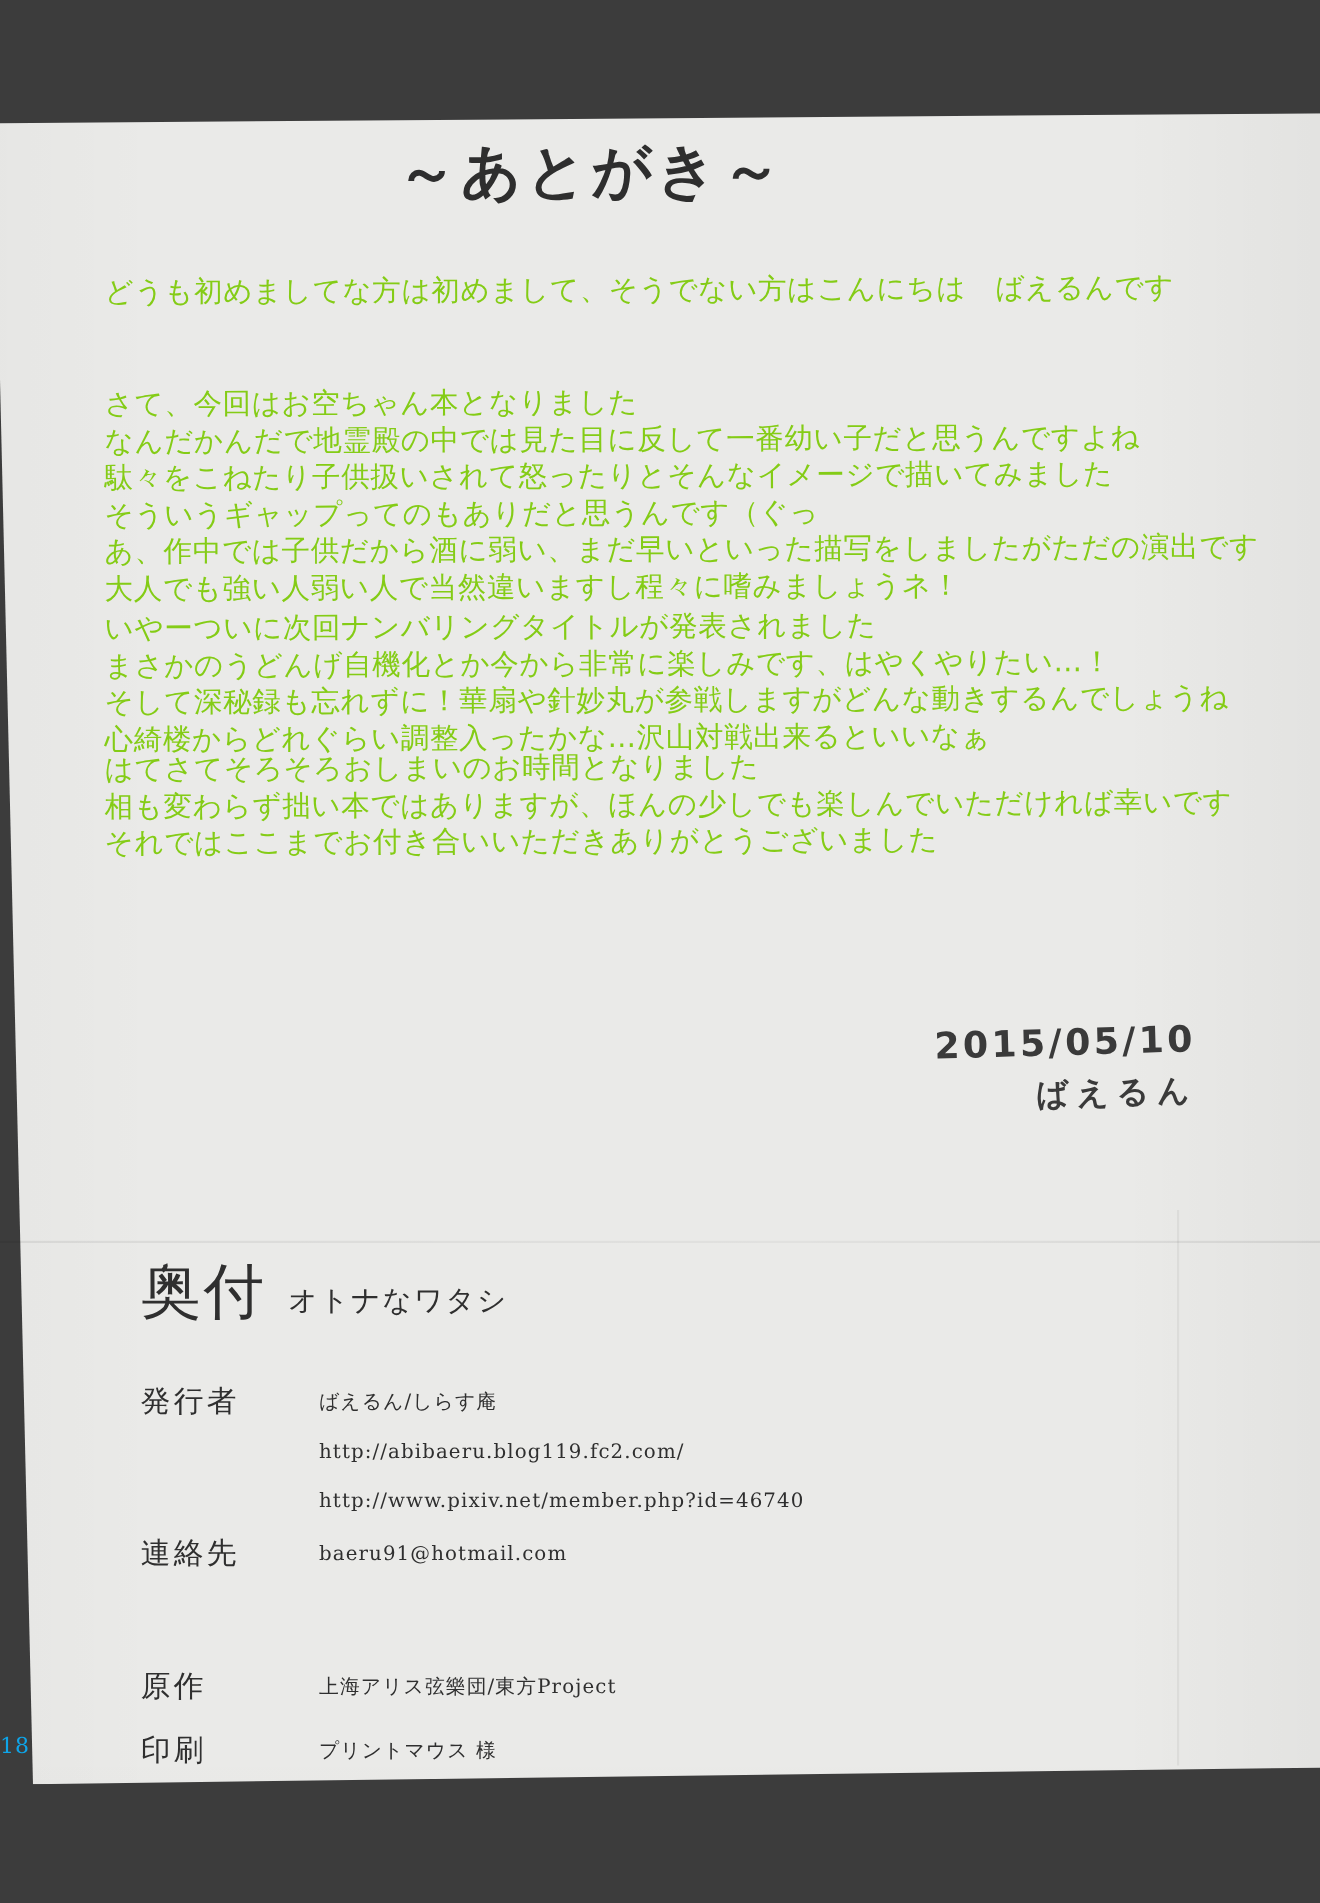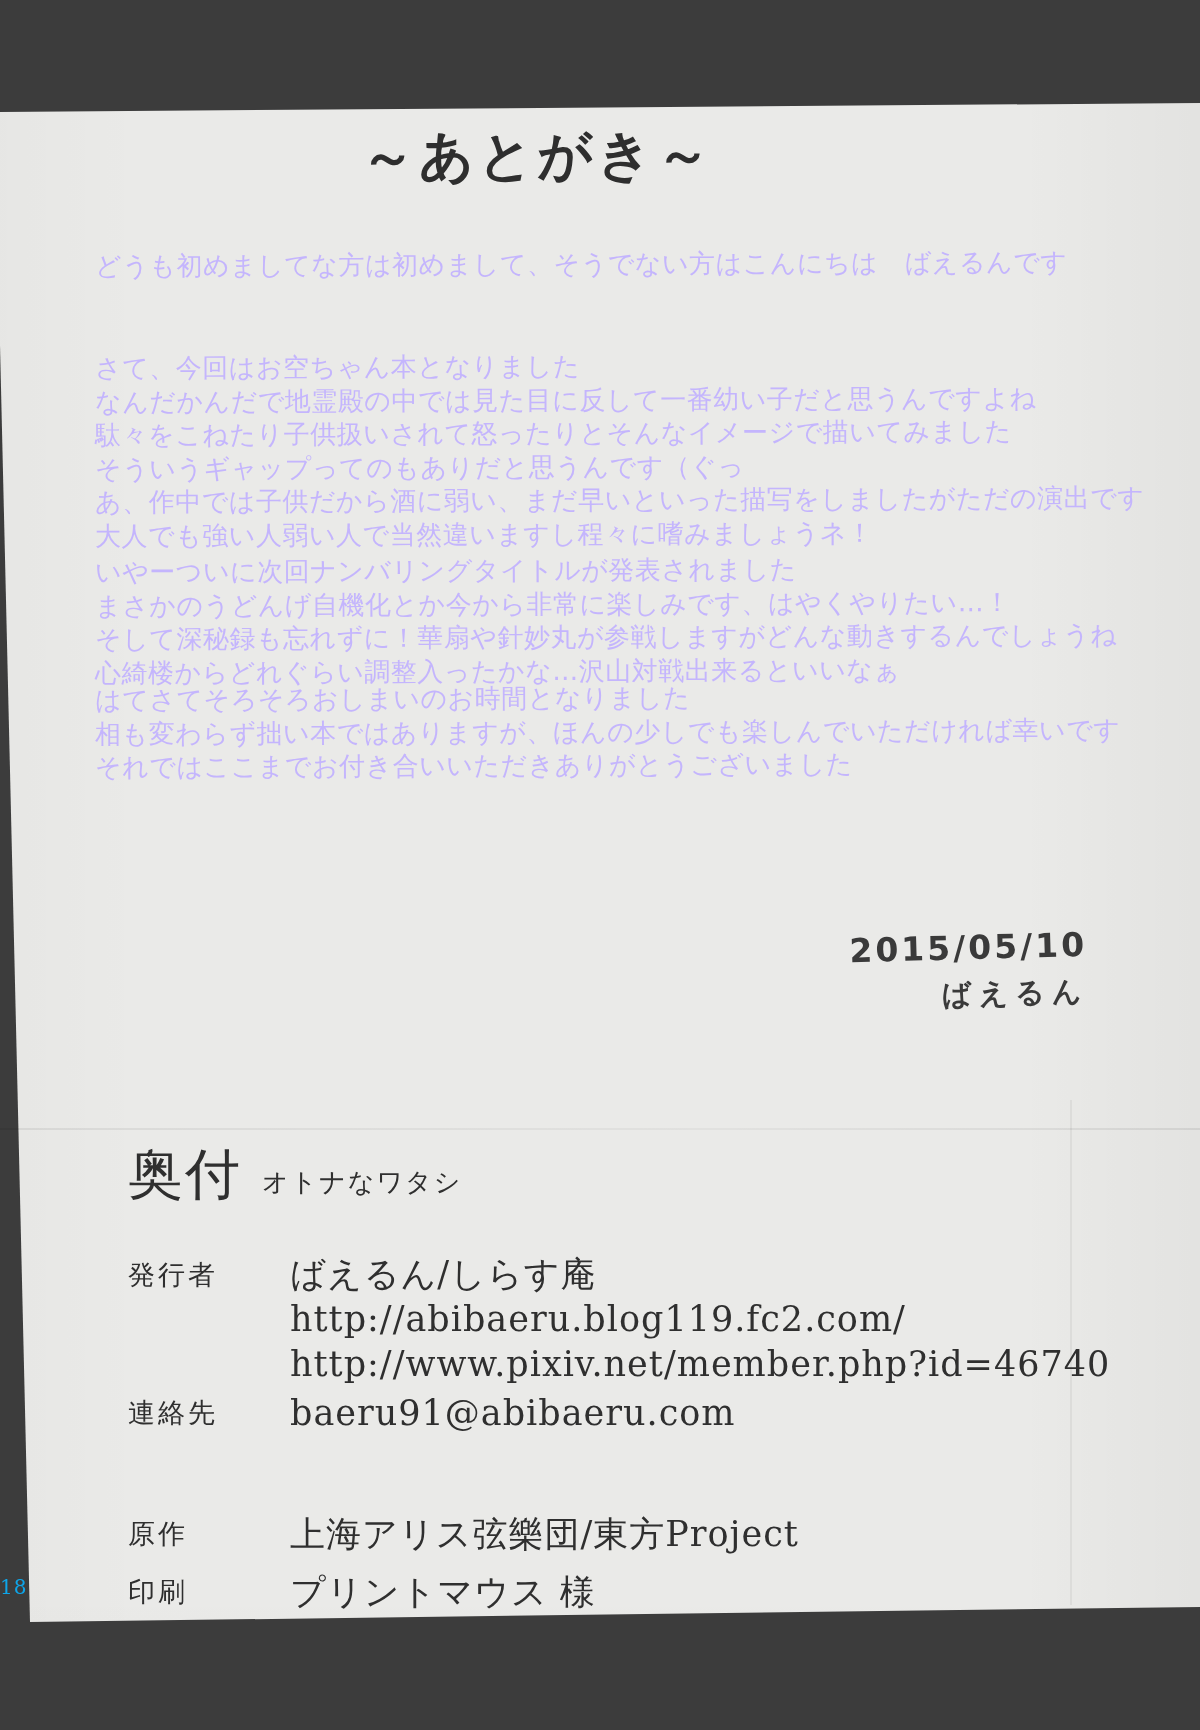--- a/index.html
+++ b/index.html
@@ -36,21 +36,21 @@
   .content{position:absolute;inset:0;}
 
   .title{
     position:absolute;top:120px;left:0;width:1075px;
     margin:0;text-align:center;
     font-size:54px;font-weight:900;color:#2e2e2e;
     letter-spacing:4px;
     transform:rotate(-0.4deg);
   }
 
-  .para{position:absolute;left:95px;color:#c4b5fd;}
+  .para{position:absolute;left:95px;color:#84cc16;}
   .para .line{
     font-size:26px;line-height:33.5px;
     letter-spacing:0.5px;white-space:nowrap;
     transform:rotate(-0.25deg);transform-origin:left top;
   }
   .p1{top:250px;}
   .p2{top:316px;margin-top:36px;}
   .p3{top:556px;}
   .p4{top:684px;}
 
@@ -78,21 +78,21 @@
 
   .col-group{position:absolute;left:128px;white-space:nowrap;}
   .g1{top:1252px;}
   .g2{top:1392px;}
   .g3{top:1497px;}
   .col-row{display:flex;}
   .col-label{width:162px;flex:0 0 162px;font-size:27px;letter-spacing:3px;}
   .g1 .col-label,.g1 .col-value{line-height:45px;}
   .g2 .col-label,.g2 .col-value{line-height:42px;}
   .g3 .col-label,.g3 .col-value{line-height:42px;margin-top:16px;}
-  .col-value{font-size:35px;letter-spacing:1px;}
+  .col-value{font-size:18px;letter-spacing:1px;}
   .col-value .vline{display:block;}
 
   .page-number{
     position:absolute;top:1575px;left:0;width:1200px;text-align:left;
     font-family:"DejaVu Serif","Liberation Serif",serif;
     font-size:20px;color:#0ea5e9;letter-spacing:1px;
   }
 </style>
 </head>
 <body>
@@ -152,21 +152,21 @@
           <span class="vline">ばえるん/しらす庵</span>
           <span class="vline">http://abibaeru.blog119.fc2.com/</span>
           <span class="vline">http://www.pixiv.net/member.php?id=46740</span>
         </div>
       </div>
     </div>
 
     <div class="col-group g2">
       <div class="col-row">
         <div class="col-label">連絡先</div>
-        <div class="col-value">baeru91@abibaeru.com</div>
+        <div class="col-value">baeru91@hotmail.com</div>
       </div>
     </div>
 
     <div class="col-group g3">
       <div class="col-row">
         <div class="col-label">原作</div>
         <div class="col-value">上海アリス弦樂団/東方Project</div>
       </div>
       <div class="col-row">
         <div class="col-label">印刷</div>

